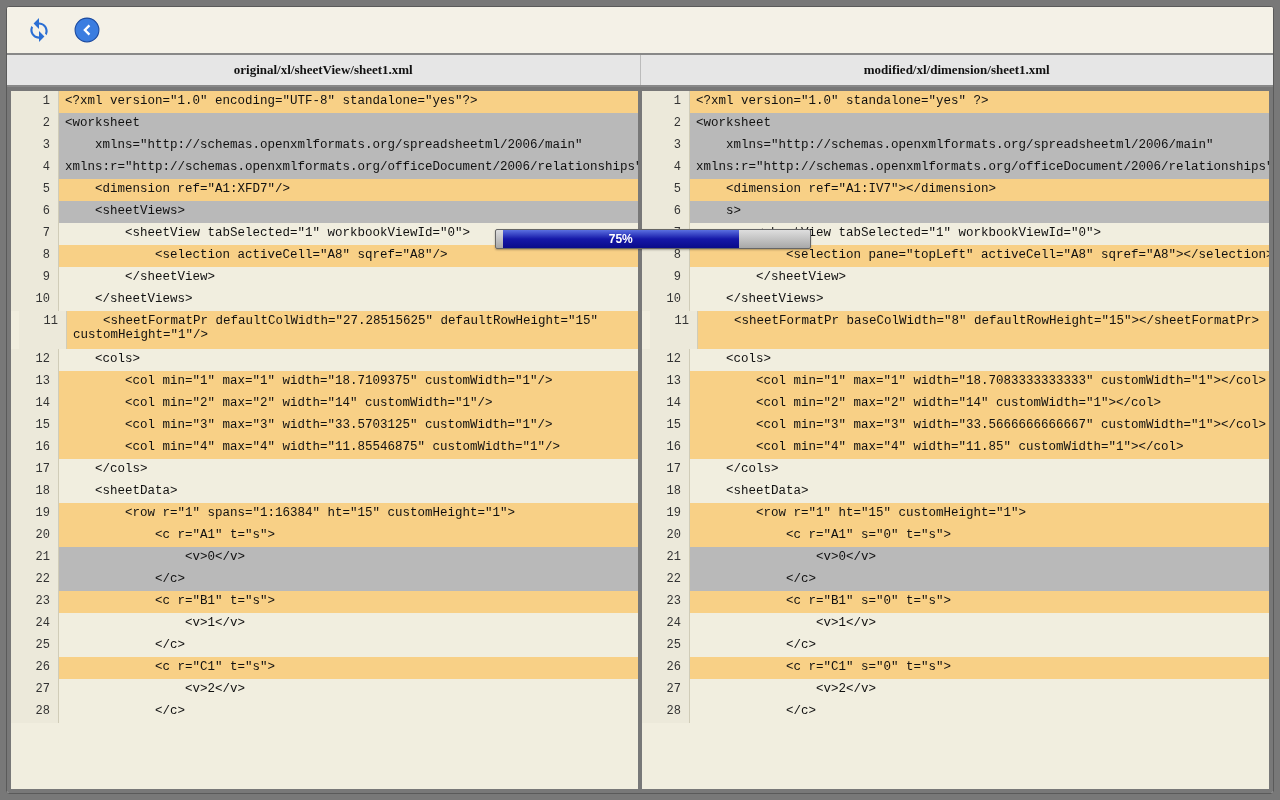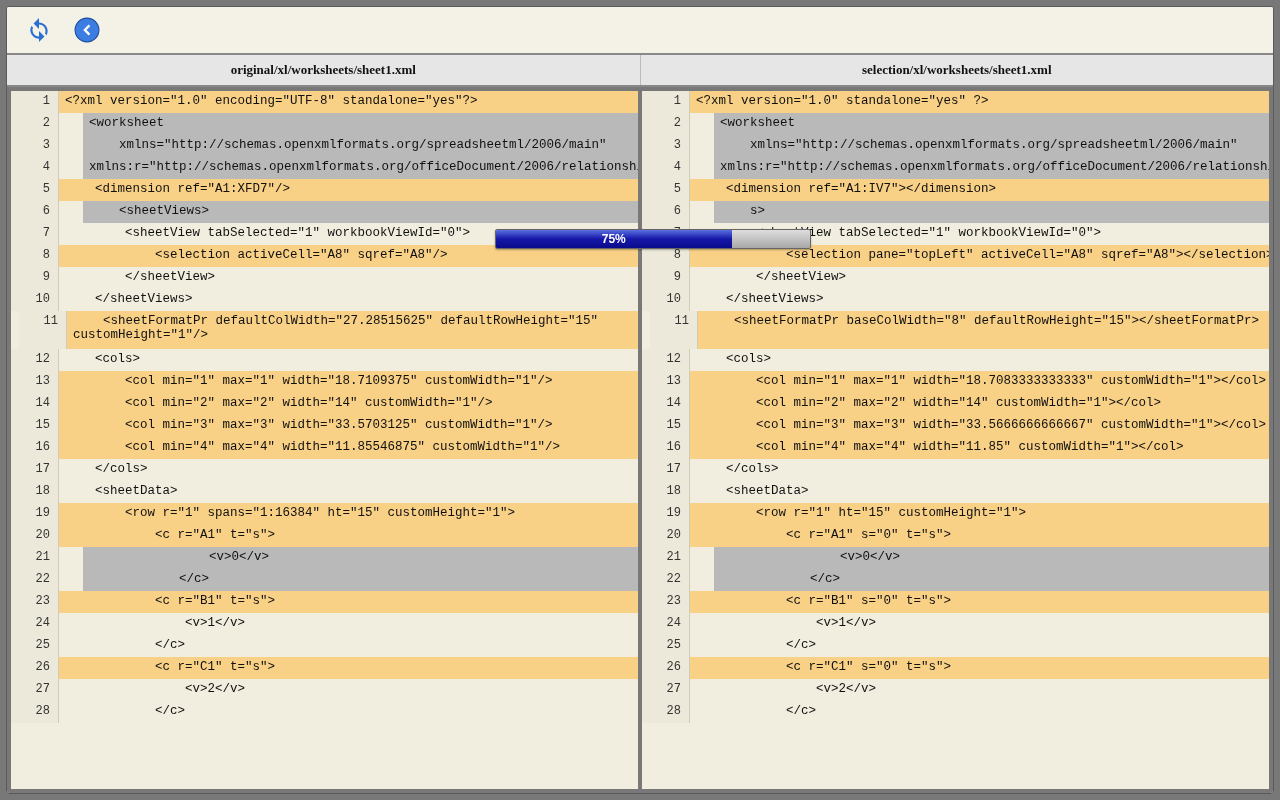--- a/index.html
+++ b/index.html
@@ -93,21 +93,21 @@
   padding: 3px 6px;
   font-family: Menlo, "Courier New", monospace;
   font-size: 12.5px;
   color: #111;
   white-space: pre;
   overflow: hidden;
   align-self: stretch;
 }
 .c-eq { background: #f1eedf; }
 .c-chg { background: #f8d086; }
-.c-chg-gray { background: #b9b9b9; margin-left: 24px; }
+.c-chg-gray { background: #b9b9b9; }
 .c-wrap { white-space: pre-wrap; }
 .row.tall { min-height: 38px; margin-left: 8px; }
 .progress-wrap {
   position: absolute;
   left: 488px; top: 142px;
   width: 316px; height: 20px;
   background: linear-gradient(to bottom, #dedede, #a8a8a8);
   border: 1px solid #666;
   border-radius: 2px;
   overflow: hidden;
@@ -139,22 +139,22 @@
       </div>
       <div class="tb-btn">
         <svg width="26" height="26" viewBox="0 0 24 24">
           <circle cx="12" cy="12" r="11" fill="#3b7de0" stroke="#1c4a9e" stroke-width="1"></circle>
           <path fill="#fff" d="M13.5 7l-5 5 5 5 1.5-1.5L11.5 12 15 8.5z"></path>
         </svg>
       </div>
     </div>
 
     <div class="headers">
-      <div class="header-cell">original/xl/worksheets/sheet1.xml</div>
-      <div class="header-cell">selection/xl/worksheets/sheet1.xml</div>
+      <div class="header-cell">original/xl/sheetView/sheet1.xml</div>
+      <div class="header-cell">modified/xl/dimension/sheet1.xml</div>
     </div>
 
     <div class="diff-body">
       <div class="pane" id="left-pane">
           <div class="row">
             <div class="gutter">1</div>
             <div class="code c-chg">&lt;?xml version="1.0" encoding="UTF-8" standalone="yes"?&gt;</div>
           </div>
           <div class="row">
             <div class="gutter">2</div>
@@ -374,18 +374,18 @@
             <div class="gutter">27</div>
             <div class="code c-eq">                &lt;v&gt;2&lt;/v&gt;</div>
           </div>
           <div class="row">
             <div class="gutter">28</div>
             <div class="code c-eq">            &lt;/c&gt;</div>
           </div>
         </div>
 
       <div class="progress-wrap">
-        <div class="progress-fill" style="width: 75%;">75%</div>
+        <div class="progress-fill" style="width: 75%; margin-left: 7px;">75%</div>
       </div>
     </div>
 
   </div>
 </div>
 
 </body></html>

